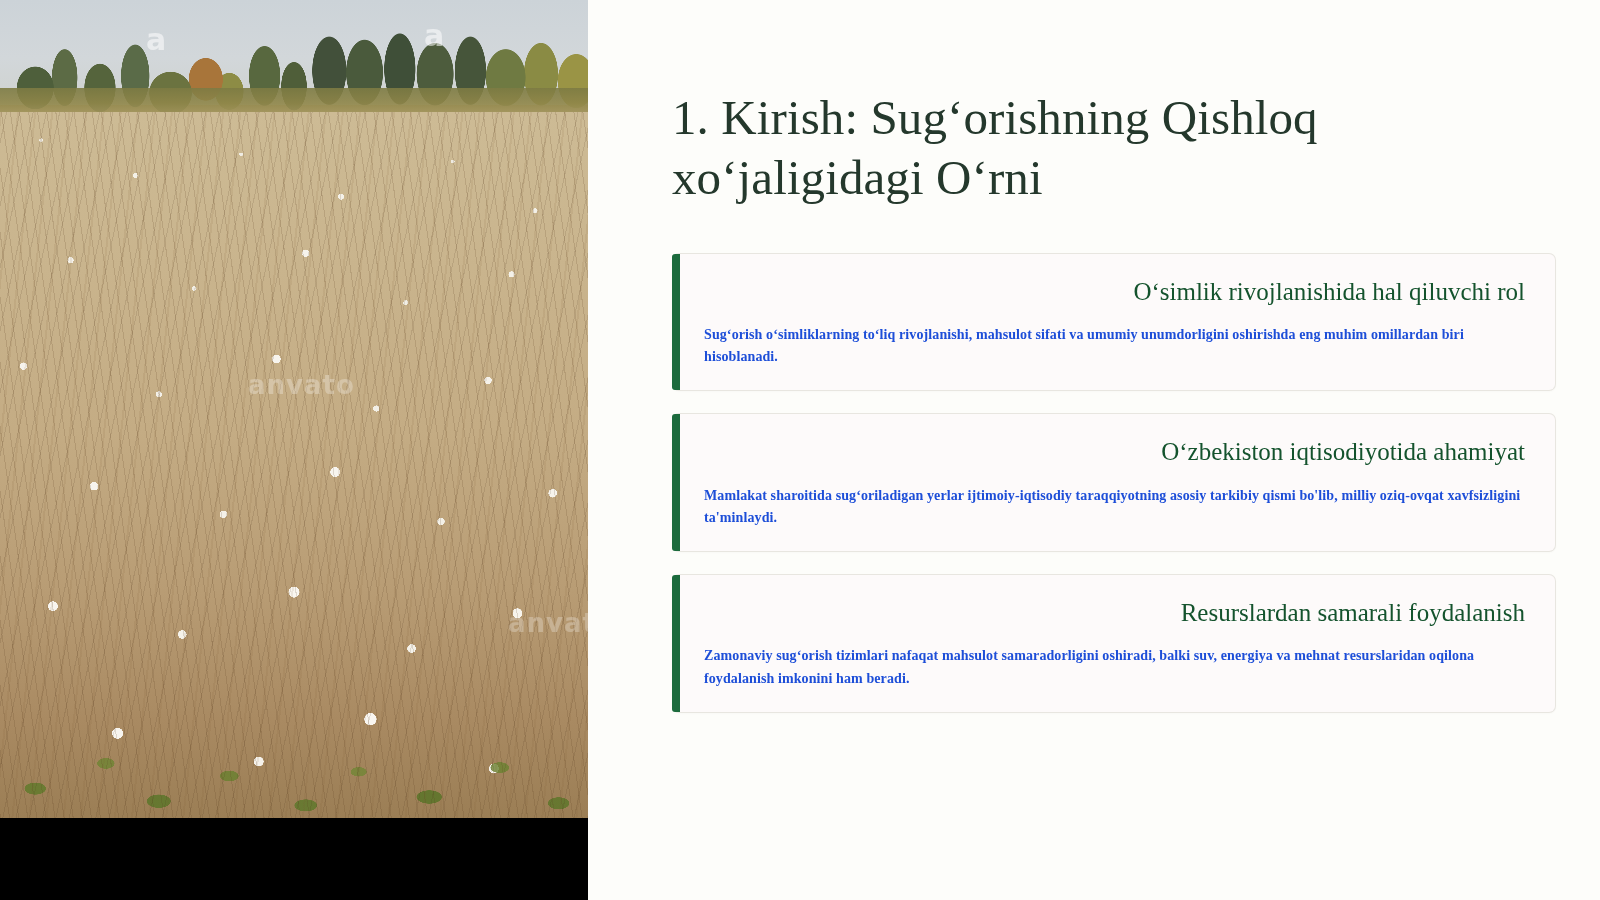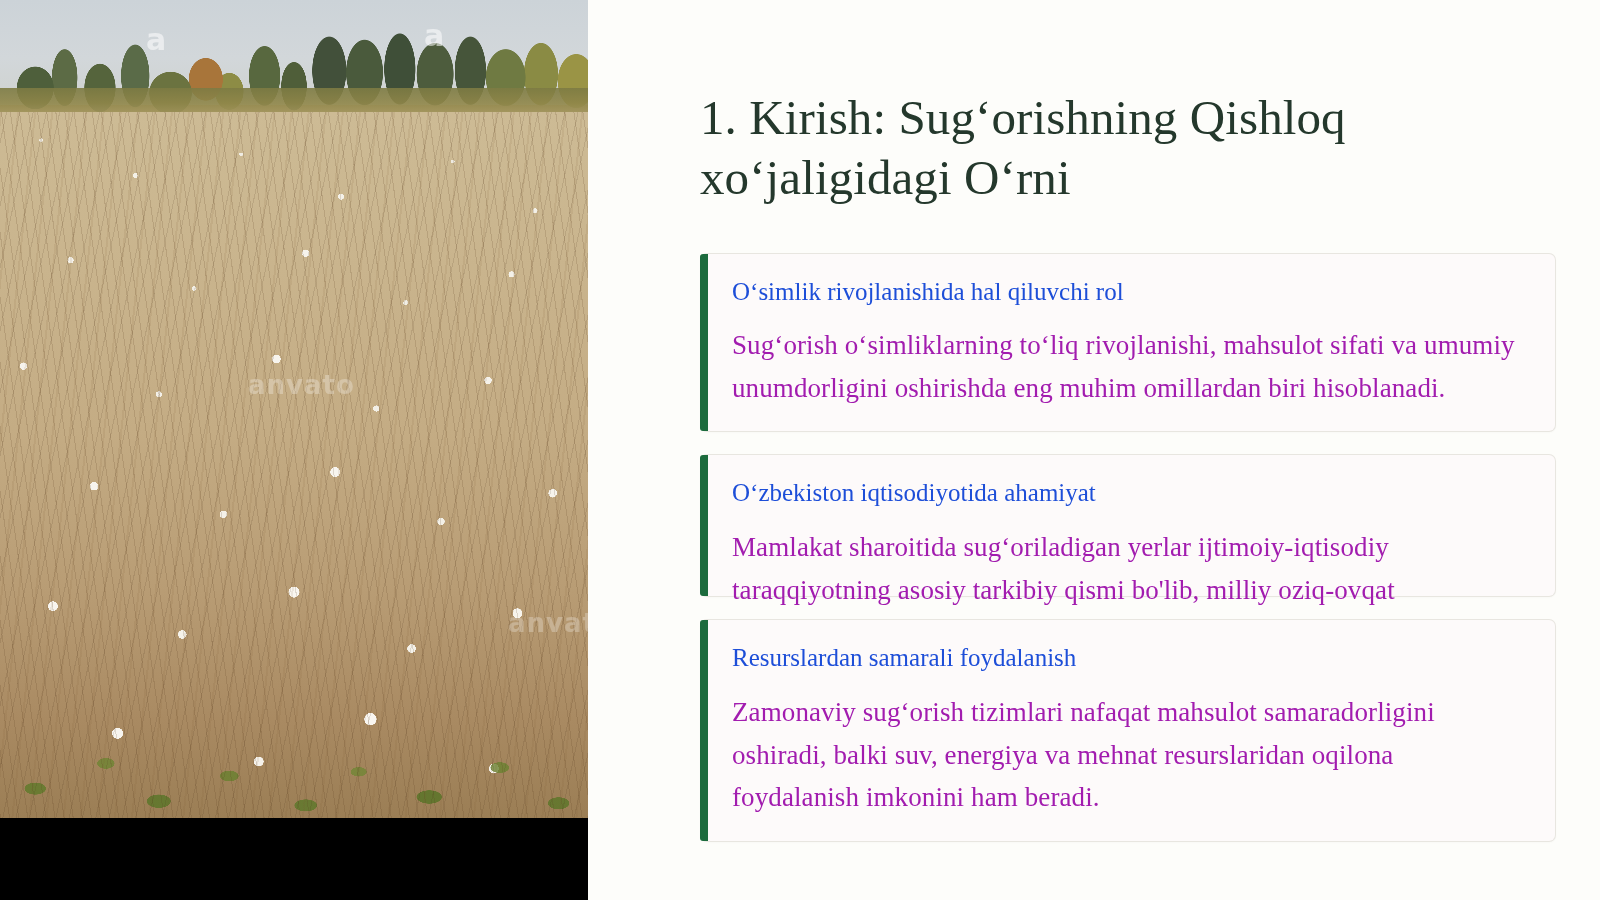--- a/index.html
+++ b/index.html
@@ -190,21 +190,20 @@
     background: #000000;
   }
 
   
   .content-panel {
     position: relative;
     flex: 1 1 auto;
     height: 900px;
     background: #fdfdfa;
     padding: 88px 44px 0 84px;
-    margin-left: 28px;
   }
 
   .slide-title {
     font-family: "Liberation Serif", serif;
     font-size: 49px;
     line-height: 1.23;
     font-weight: 400;
     color: #24382c;
     letter-spacing: .1px;
     max-width: 790px;
@@ -231,30 +230,31 @@
     bottom: 0;
     width: 8px;
     background: #1c6b3d;
     border-radius: 3px 0 0 3px;
   }
 
   .card-heading {
     font-family: "Liberation Serif", serif;
     font-size: 25px;
     font-weight: 400;
-    color: #1d4ed8;
+    color: #14532d;
     line-height: 1.3;
     margin-bottom: 16px;
+    text-align: right;
   }
 
   .card-body {
     font-family: "Liberation Serif", serif;
-    font-size: 27px;
-    font-weight: 400;
-    color: #a21caf;
+    font-size: 14px;
+    font-weight: 700;
+    color: #1d4ed8;
     line-height: 1.58;
     letter-spacing: .1px;
   }
 
   .card.overflowing { max-height: 143px; }
   .card.overflowing .card-body { overflow: visible; }
 </style>
 </head>
 <body>
 

